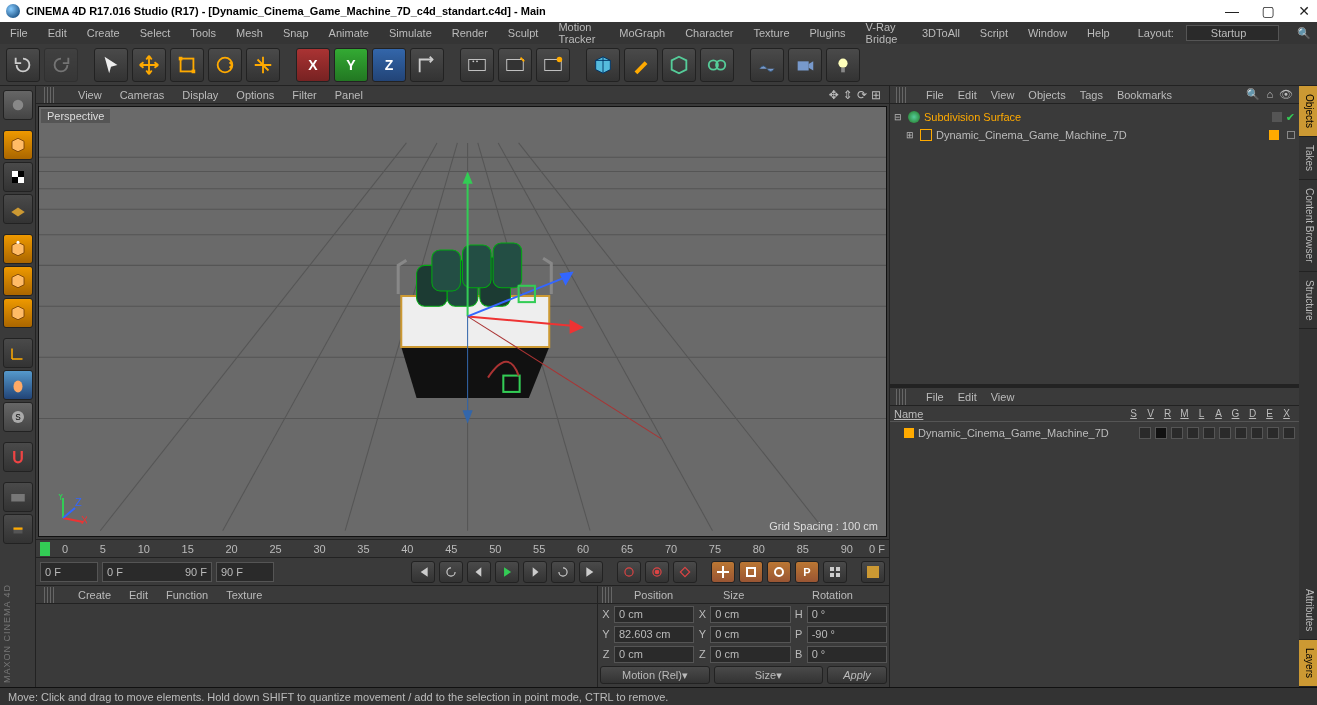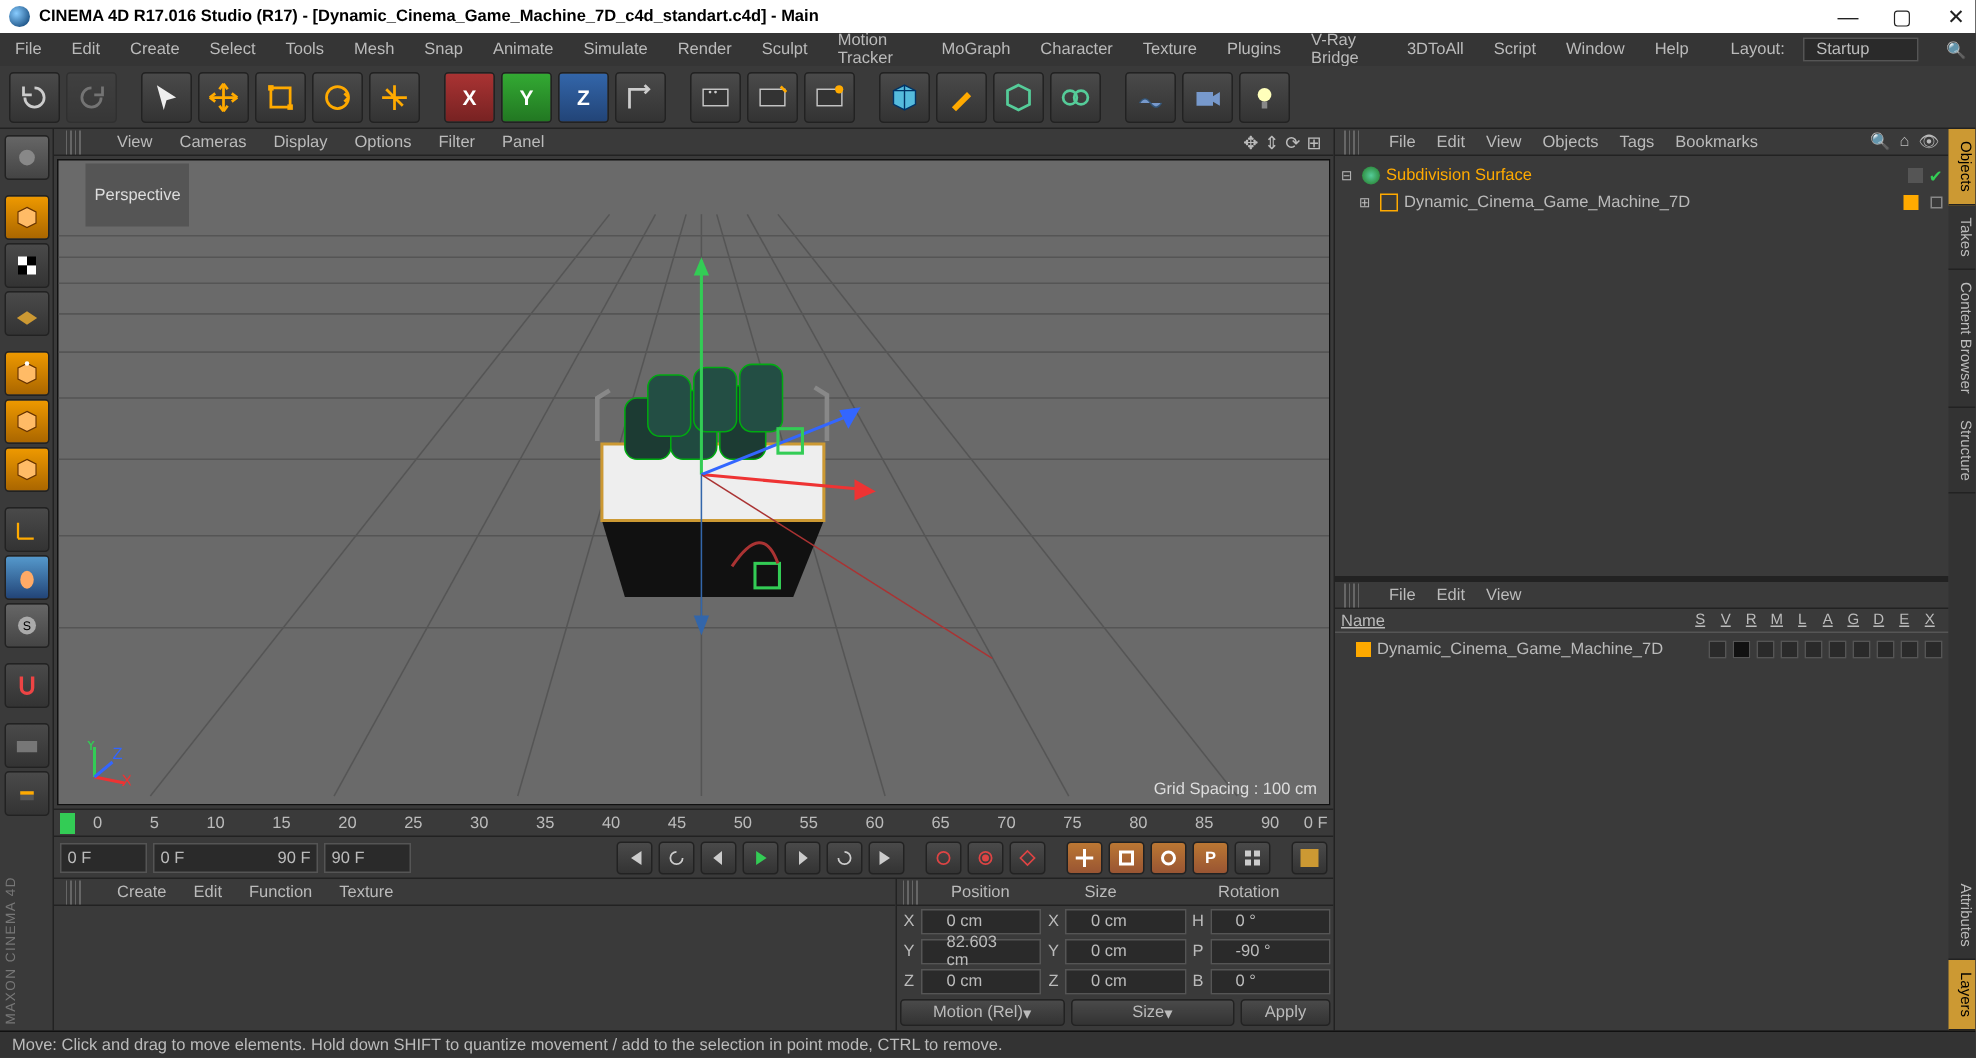--- a/index.html
+++ b/index.html
@@ -7,41 +7,41 @@
 .titlebar { height: 22px; background: #fff; display: flex; align-items: center; padding: 0 6px; color: #000; justify-content: space-between; }
 .titlebar .tleft { display: flex; align-items: center; gap: 6px; }
 .titlebar .tleft span { color: #000; font-weight: bold; }
 .titlebar .ticon { width: 14px; height: 14px; border-radius: 50%; background: radial-gradient(circle at 35% 35%, #8cf, #036); }
 .winbtns { display: flex; gap: 22px; }
 .winbtns div { width: 14px; height: 14px; color: #222; font-size: 14px; text-align: center; line-height: 14px; }
 .menubar { height: 22px; background: #353535; display: flex; align-items: center; padding: 0 6px; gap: 12px; }
 .menubar .mi { padding: 2px 4px; }
 .menubar .spacer { flex: 1; }
 .layout-label { color: #bbb; }
-.layout-dd { background: #2a2a2a; border: 1px solid #555; padding: 1px 32px 1px 8px; display: flex; align-items: center; }
+.layout-dd { background: #2a2a2a; border: 1px solid #555; padding: 1px 32px 1px 24px; display: flex; align-items: center; }
 .toolbar2 { height: 42px; background: #3a3a3a; display: flex; align-items: center; padding: 0 6px; gap: 4px; border-bottom: 1px solid #222; }
 .tbtn { width: 34px; height: 34px; background: linear-gradient(#4a4a4a,#333); border: 1px solid #222; border-radius: 3px; display: flex; align-items: center; justify-content: center; position: relative; }
 .tbtn svg { width: 22px; height: 22px; }
 .tgap { width: 8px; }
 .axis-x { background: linear-gradient(#a33,#722); }
 .axis-y { background: linear-gradient(#3a3,#272); }
 .axis-z { background: linear-gradient(#36a,#247); }
 .axis-x span, .axis-y span, .axis-z span { color:#fff; font-weight:bold; font-size:14px; }
 .mainrow { flex: 1; display: flex; min-height: 0; }
 .leftcol { width: 36px; background: #3a3a3a; display: flex; flex-direction: column; padding-top: 4px; gap: 2px; align-items: center; border-right: 1px solid #222; }
 .lbtn { width: 30px; height: 30px; background: linear-gradient(#4a4a4a,#333); border: 1px solid #222; border-radius: 3px; display:flex; align-items:center; justify-content:center; }
 .lbtn.cube { background: linear-gradient(#e90,#a60); }
 .lbtn.blue { background: linear-gradient(#59c,#247); }
 .lbtn.gray { background: linear-gradient(#666,#444); }
 .centercol { flex: 1; display: flex; flex-direction: column; min-width: 0; }
 .vp-menubar { height: 18px; background: #3a3a3a; display: flex; align-items: center; padding: 0 8px; gap: 18px; border-bottom: 1px solid #222; justify-content: flex-start; }
 .vp-menubar .vpicons { margin-left: auto; display: flex; gap: 4px; }
 .vpicons span { font-size: 12px; }
 .viewport { flex: 1; background: #6a6a6a; position: relative; border: 1px solid #111; margin: 2px; }
-.persp-label { position: absolute; top: 2px; left: 18px; background: rgba(80,80,80,0.8); padding: 15px 6px; color: #ddd; }
+.persp-label { position: absolute; top: 2px; left: 2px; background: rgba(80,80,80,0.8); padding: 1px 6px; color: #ddd; }
 .grid-spacing { position: absolute; bottom: 4px; right: 8px; color: #ddd; }
 .axis-gizmo { position: absolute; bottom: 12px; left: 18px; width: 30px; height: 30px; }
 .viewport svg.scene { position: absolute; top: 0; left: 0; width: 100%; height: 100%; }
 .timeline { height: 18px; background: #3a3a3a; display: flex; align-items: center; border-top: 1px solid #222; padding: 0 4px; font-size:10px; color:#999; }
 .timeline .marker { width: 10px; height: 14px; background: #3c5; margin-right: 4px; }
 .timeline .ticks { flex:1; display:flex; justify-content:space-between; padding:0 8px; }
 .playbar { height: 28px; background: #3a3a3a; display: flex; align-items: center; border-top: 1px solid #222; padding: 0 4px; gap: 4px; }
 .numfield { background: #2a2a2a; border: 1px solid #555; height: 20px; width: 58px; display: flex; align-items: center; padding: 0 4px; }
 .numfield.long { width: 110px; }
 .pbtn { width: 24px; height: 22px; background: linear-gradient(#4a4a4a,#333); border: 1px solid #222; border-radius: 3px; display:flex; align-items:center; justify-content:center; }
@@ -53,24 +53,24 @@
 .mat-menubar { height: 18px; background: #3a3a3a; display: flex; align-items: center; padding: 0 8px; gap: 18px; border-bottom: 1px solid #222; }
 .mat-body { flex: 1; padding: 4px; display: flex; }
 .mat-item { width: 50px; display: flex; flex-direction: column; align-items: center; }
 .mat-ball { width: 42px; height: 42px; border-radius: 50%; background: radial-gradient(circle at 32% 28%, #bbb, #333 50%, #000); border: 1px solid #222; }
 .mat-label { background: #c93; color: #000; font-size: 10px; padding: 0 2px; margin-top: 2px; }
 .coord-panel { width: 292px; background: #3a3a3a; display: flex; flex-direction: column; border-left: 1px solid #222; }
 .coord-head { height: 18px; display: flex; padding: 0 4px; border-bottom: 1px solid #222; align-items: center; }
 .coord-head .ch { flex: 1; padding-left: 16px; }
 .coord-row { height: 20px; display: flex; align-items: center; padding: 0 2px; gap: 2px; }
 .coord-row .axl { width: 12px; text-align: center; }
-.coord-row .cf { flex: 1; background: #2a2a2a; border: 1px solid #555; height: 17px; display:flex; align-items:center; padding:0 16px; }
+.coord-row .cf { flex: 1; background: #2a2a2a; border: 1px solid #555; height: 17px; display:flex; align-items:center; padding:0 4px; }
 .coord-foot { height: 22px; display: flex; align-items: center; gap: 4px; padding: 2px; }
 .dd { flex:1; background: linear-gradient(#4a4a4a,#333); border: 1px solid #222; height: 18px; display:flex; align-items:center; justify-content:center; border-radius:3px; }
-.applybtn { width: 60px; background: linear-gradient(#4a4a4a,#333); border: 1px solid #222; height: 18px; display:flex; align-items:center; justify-content:center; border-radius:3px; }
+.applybtn { width: 60px; background: linear-gradient(#4a4a4a,#333); border: 1px solid #222; height: 18px; display:flex; align-items:center; justify-content:center; border-radius:3px;font-style:italic; }
 .rightcol { width: 428px; background: #3a3a3a; display: flex; border-left: 1px solid #222; }
 .rinner { flex: 1; display: flex; flex-direction: column; }
 .rtabs { width: 18px; background: #333; display: flex; flex-direction: column; }
 .rtab { writing-mode: vertical-rl; padding: 8px 2px; border-bottom: 1px solid #222; font-size: 10px; }
 .rtab.active { background: #c93; color: #000; }
 .om-menubar, .tm-menubar { height: 18px; display: flex; align-items: center; padding: 0 6px; gap: 14px; border-bottom: 1px solid #222; }
 .om-menubar .ricons { margin-left: auto; display:flex; gap:6px; }
 .om-body { flex: 1; background: #3a3a3a; padding: 4px; overflow: hidden; }
 .om-row { display: flex; align-items: center; height: 18px; gap: 4px; }
 .om-row.child { padding-left: 12px; }

